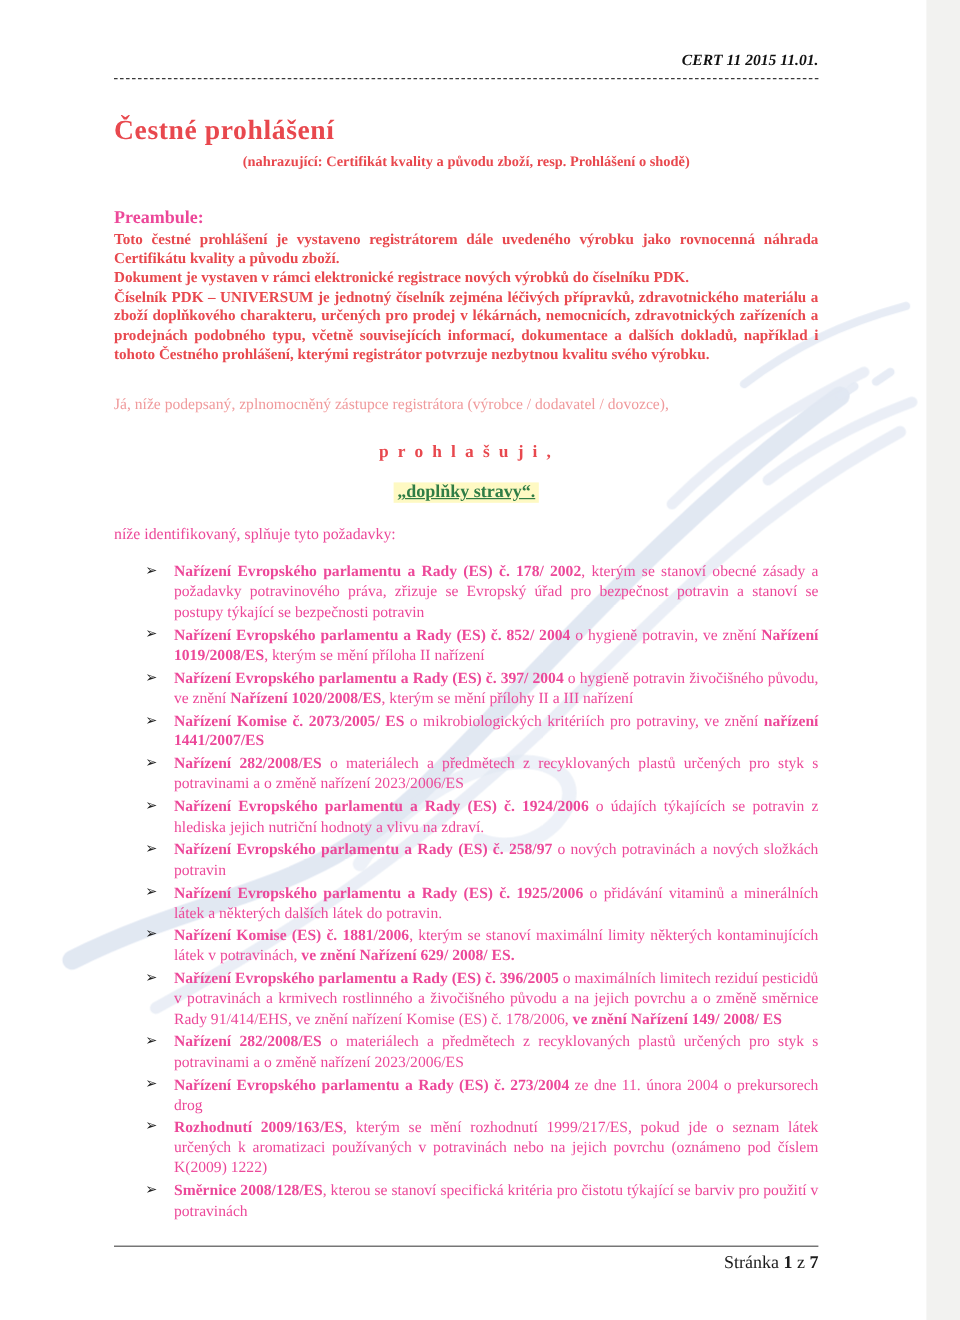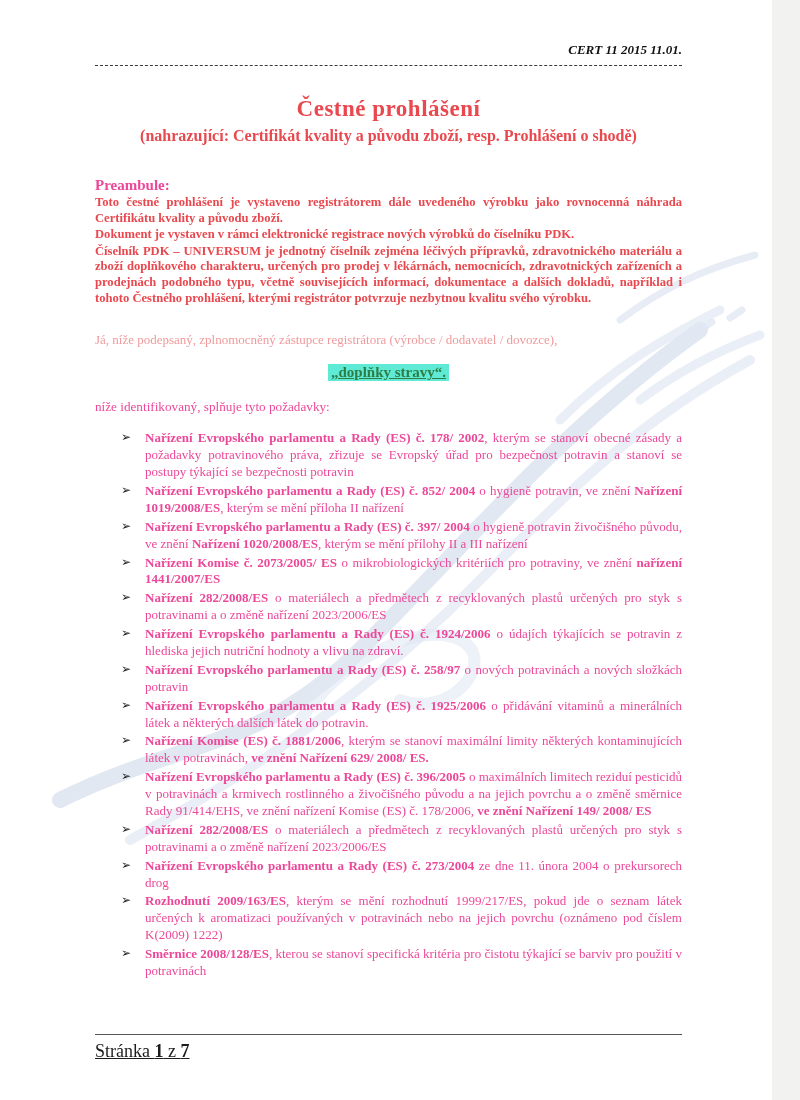--- a/index.html
+++ b/index.html
@@ -31,30 +31,30 @@
     font-style:italic;
     color:#111;
   }
   .header-divider{
     border:none;
     border-bottom:1.5px dashed #3a3a3a;
     margin:7px 0 0 0;
   }
   .doc-title{
     margin-top:30px;
-    text-align:center;
+    text-align:left;
     font-size:23px;
     font-weight:bold;
     color:#e8484e;
     letter-spacing:0.5px;
   }
   .doc-subtitle{
     margin-top:5px;
     text-align:center;
-    font-size:16px;
+    font-size:12px;
     font-weight:bold;
     color:#e8484e;
   }
   .preamble-heading{
     margin-top:32px;
     font-size:15px;
     font-weight:bold;
     color:#ec4899;
   }
   .preamble-paragraph{
@@ -83,21 +83,21 @@
     margin-top:24px;
     font-size:13px;
     color:#f09a9c;
   }
   .product-type-wrap{
     margin-top:15px;
     text-align:center;
   }
   .product-type-highlight{
     display:inline-block;
-    background:#5eead4;
+    background:#fef9c3;
     color:#2f7d45;
     font-size:15px;
     font-weight:bold;
     text-decoration:underline;
     padding:0 3px;
   }
   .requirements-intro{
     margin-top:18px;
     font-size:13.2px;
     color:#ec4899;
@@ -130,24 +130,23 @@
     bottom:38px;
     z-index:1;
   }
   .footer-divider{
     border:none;
     border-top:1px solid #555;
     margin:0;
   }
   .footer-text{
     margin-top:6px;
-    text-align:left;
-    font-size:18px;
+    text-align:right;
+    font-size:15px;
     color:#1c1c1c;
-    text-decoration:underline;
   }
   .footer-text .bold{font-weight:bold;}
 </style>
 </head>
 <body>
 
 <div class="page">
 
   <div class="watermark">
     <svg width="800" height="1100" viewBox="0 0 800 1100" xmlns="http://www.w3.org/2000/svg">
@@ -168,20 +167,21 @@
 
     <div class="doc-title">Čestné prohlášení</div>
     <div class="doc-subtitle">(nahrazující: Certifikát kvality a původu zboží, resp. Prohlášení o shodě)</div>
 
     <div class="preamble-heading">Preambule:</div>
     <p class="preamble-paragraph">Toto čestné prohlášení je vystaveno registrátorem dále uvedeného výrobku jako rovnocenná náhrada Certifikátu kvality a původu zboží.</p>
     <p class="preamble-paragraph">Dokument je vystaven v rámci elektronické registrace nových výrobků do číselníku PDK.</p>
     <p class="preamble-paragraph">Číselník PDK – UNIVERSUM je jednotný číselník zejména léčivých přípravků, zdravotnického materiálu a zboží doplňkového charakteru, určených pro prodej v lékárnách, nemocnicích, zdravotnických zařízeních a prodejnách podobného typu, včetně souvisejících informací, dokumentace a dalších dokladů, například i tohoto Čestného prohlášení, kterými registrátor potvrzuje nezbytnou kvalitu svého výrobku.</p>
 
     <div class="declaration-intro">Já, níže podepsaný, zplnomocněný zástupce registrátora (výrobce / dodavatel / dovozce),</div>
+    <div class="declaration-verb">p r o h l a š u j i ,</div>
 
     <div class="product-type-wrap">
       <span class="product-type-highlight">„doplňky stravy“.</span>
     </div>
 
     <div class="requirements-intro">níže identifikovaný, splňuje tyto požadavky:</div>
 
     <div class="requirements-list">
         <div class="req-item">
           <span class="req-bullet">➢</span>

